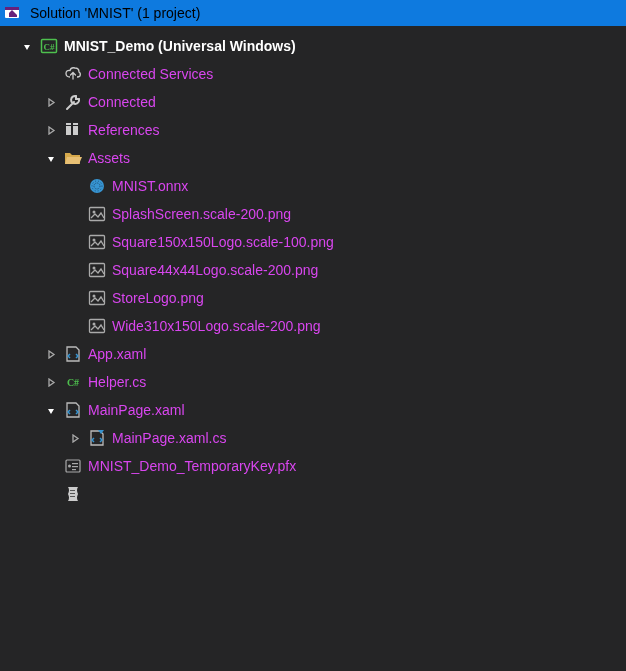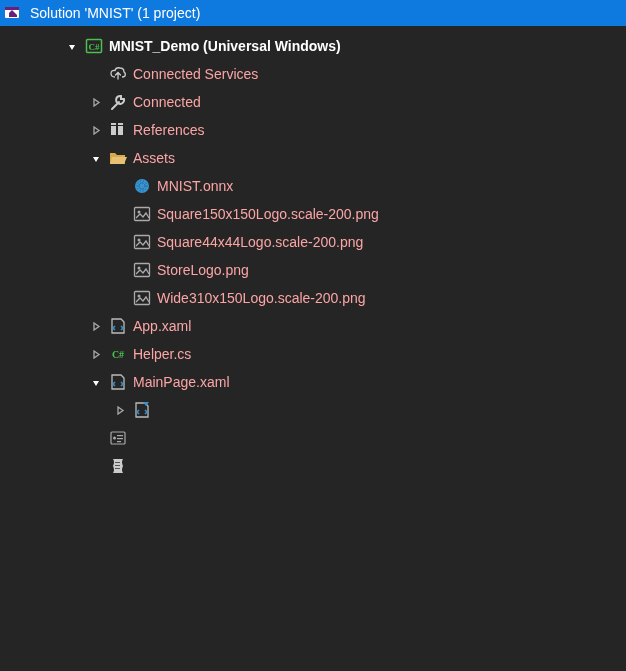--- a/index.html
+++ b/index.html
@@ -7,32 +7,31 @@
     font-family: "Segoe UI", Tahoma, sans-serif;
     background: #252526;
     color: #cccccc;
     font-size: 14px;
     width: 626px;
     height: 671px;
     overflow: hidden;
   }
   .titlebar {
     background: #0e7adf;
-    color: #ffffff;
+    color: #000000;
     height: 26px;
     display: flex;
     align-items: center;
     padding: 0 4px;
     gap: 8px;
     font-size: 14px;
   }
   .titlebar .icon { display: flex; align-items: center; }
   .content {
     padding: 6px 0 0 0;
-    margin-left: 45px;
   }
   .row {
     display: flex;
     align-items: center;
     height: 28px;
     gap: 6px;
     white-space: nowrap;
   }
   .arrow {
     width: 14px;
@@ -46,21 +45,21 @@
   .arrow.blank { visibility: hidden; }
   .indent { flex-shrink: 0; }
   .node-icon {
     width: 18px;
     height: 18px;
     display: flex;
     align-items: center;
     justify-content: center;
     flex-shrink: 0;
   }
-  .label { color: #fca5a5; }
+  .label { color: #d946ef; }
   .label.bold { font-weight: 700; color: #ffffff; }
   svg { display: block; }
 </style>
 </head>
 <body>
 
 <svg width="0" height="0" style="position:absolute">
   <defs>
     <g id="i-arrow-open">
         <path d="M1 3 L7 3 L4 8 Z" fill="#ffffff"></path>
@@ -225,21 +224,31 @@
     <span class="label">MNIST.onnx</span>
   </div>
   <div class="row">
     <span class="indent" style="width:62px"></span>
       <span class="arrow blank"></span>
     <span class="node-icon">
         <svg width="18" height="18">
           <use href="#i-image"></use>
         </svg>
       </span>
-    <span class="label">Square150x150Logo.scale-200.png</span>
+    <span class="label">SplashScreen.scale-200.png</span>
+  </div>
+  <div class="row">
+    <span class="indent" style="width:62px"></span>
+      <span class="arrow blank"></span>
+    <span class="node-icon">
+        <svg width="18" height="18">
+          <use href="#i-image"></use>
+        </svg>
+      </span>
+    <span class="label">Square150x150Logo.scale-100.png</span>
   </div>
   <div class="row">
     <span class="indent" style="width:62px"></span>
       <span class="arrow blank"></span>
     <span class="node-icon">
         <svg width="18" height="18">
           <use href="#i-image"></use>
         </svg>
       </span>
     <span class="label">Square44x44Logo.scale-200.png</span>
@@ -314,31 +323,33 @@
     <span class="arrow">
         <svg width="9" height="9">
           <use href="#i-arrow-closed"></use>
         </svg>
       </span>
     <span class="node-icon">
         <svg width="18" height="18">
           <use href="#i-xaml-cs"></use>
         </svg>
       </span>
+    <span class="label">MainPage.xaml.cs</span>
   </div>
 
 
   <div class="row">
     <span class="indent" style="width:38px"></span>
       <span class="arrow blank"></span>
     <span class="node-icon">
         <svg width="18" height="18">
           <use href="#i-pfx"></use>
         </svg>
       </span>
+    <span class="label">MNIST_Demo_TemporaryKey.pfx</span>
   </div>
 
   <div class="row">
     <span class="indent" style="width:38px"></span>
       <span class="arrow blank"></span>
     <span class="node-icon">
         <svg width="18" height="18">
           <use href="#i-manifest"></use>
         </svg>
       </span>

